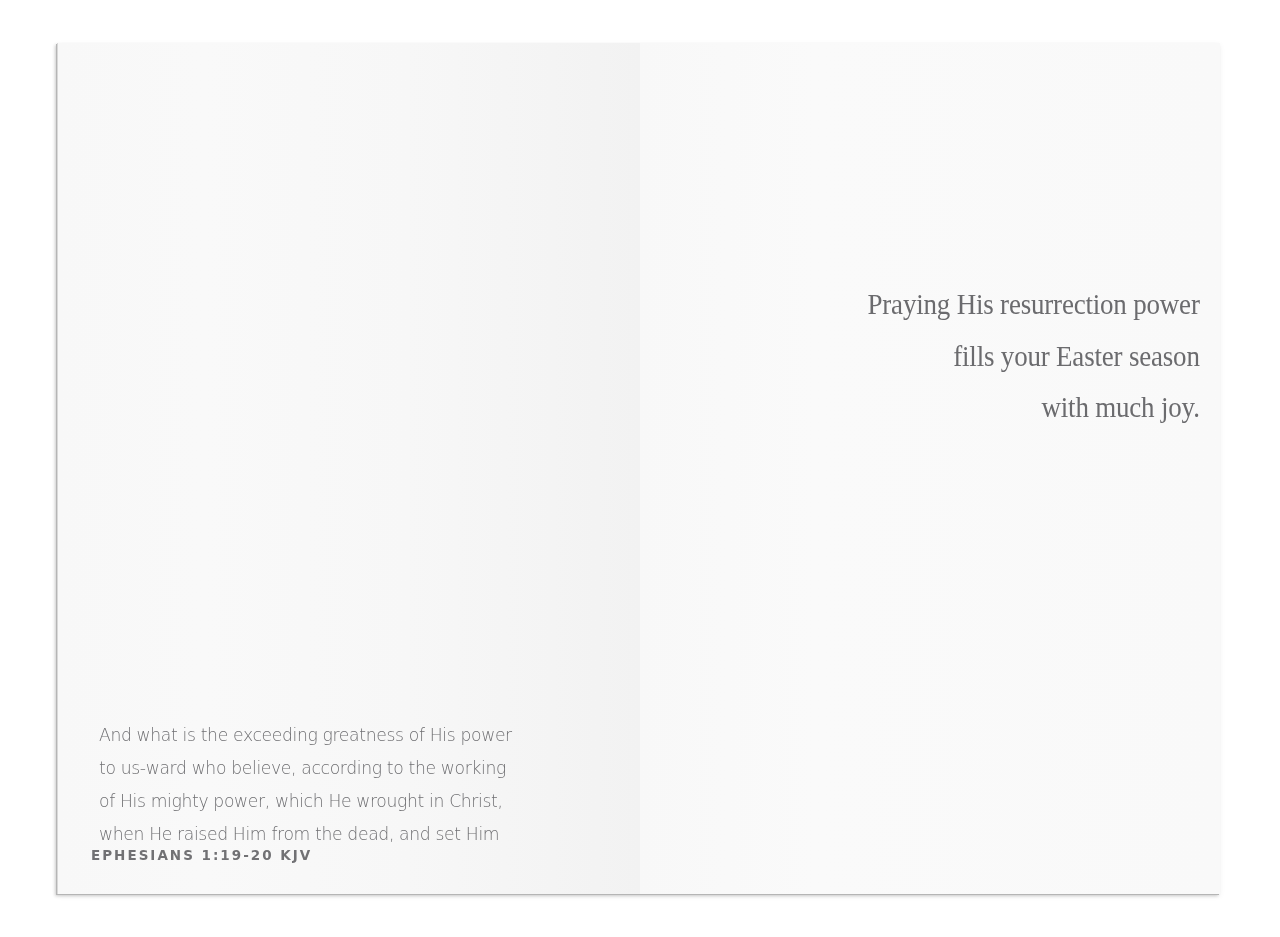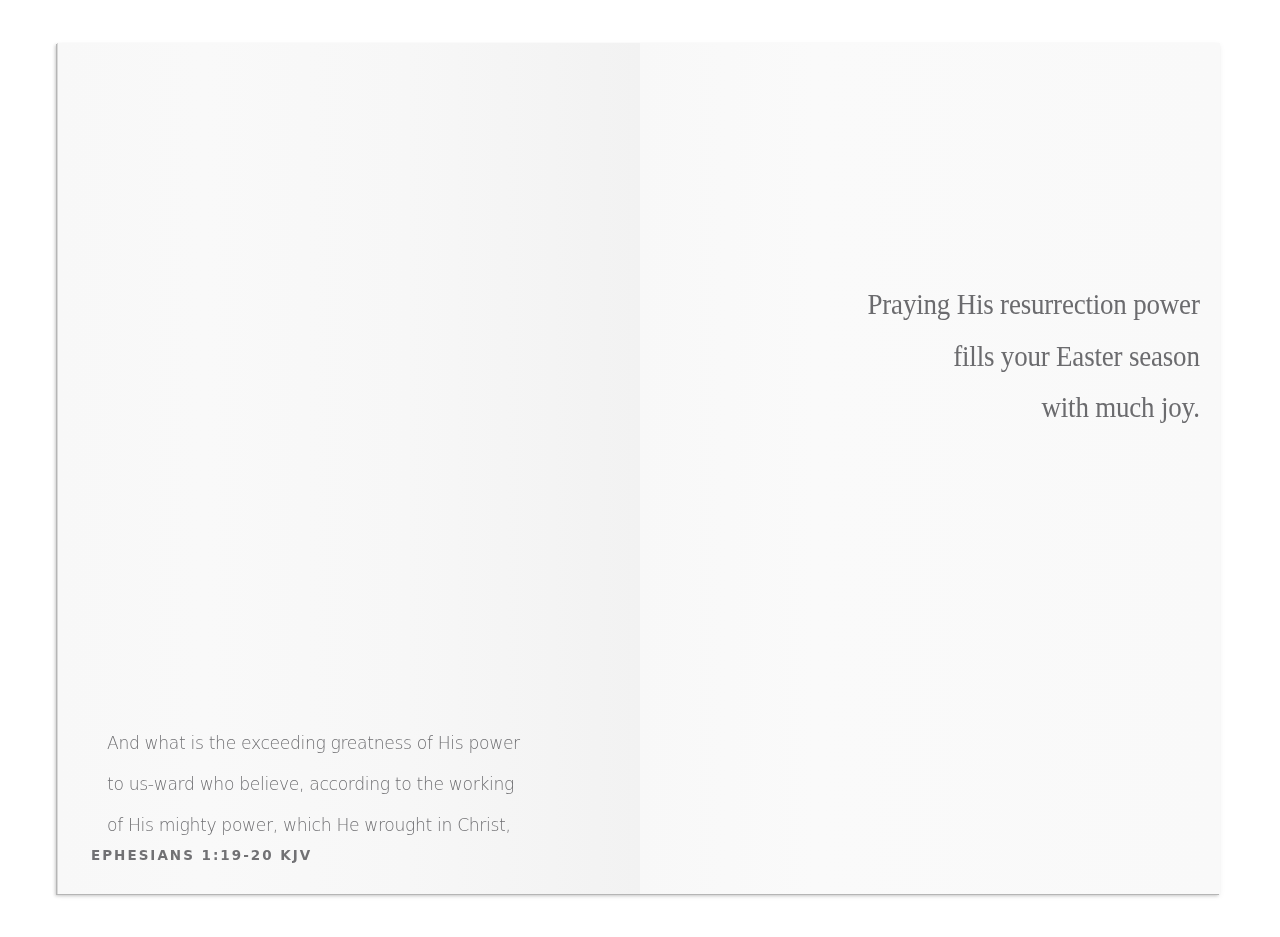--- a/index.html
+++ b/index.html
@@ -44,21 +44,21 @@
       left: 33px;
       top: 672px;
       width: 430px;
       font-family: "DejaVu Sans", sans-serif;
       font-size: 17.2px;
       line-height: 25px;
       color: #6f6f72;
       letter-spacing: -0.35px;
       font-weight: 300;
     }
-    .verse p { margin: 16px; white-space: nowrap; }
+    .verse p { margin: 8px; white-space: nowrap; }
     .reference {
       position: absolute;
       left: 33px;
       top: 804px;
       font-family: "DejaVu Sans", sans-serif;
       font-size: 13.5px;
       letter-spacing: 2px;
       color: #717174;
       font-weight: bold;
     }
@@ -79,20 +79,21 @@
 </head>
 <body>
 
 <div class="stage">
   <div class="card">
     <div class="panel-left">
       <div class="verse">
         <p>And what is the exceeding greatness of His power</p>
         <p>to us-ward who believe, according to the working</p>
         <p>of His mighty power, which He wrought in Christ,</p>
+        <p>when He raised Him from the dead, and set Him</p>
       </div>
       <div class="reference">EPHESIANS 1:19-20 KJV</div>
     </div>
     <div class="panel-right">
       <div class="greeting">
         <p>Praying His resurrection power</p>
         <p>fills your Easter season</p>
         <p>with much joy.</p>
       </div>
     </div>

